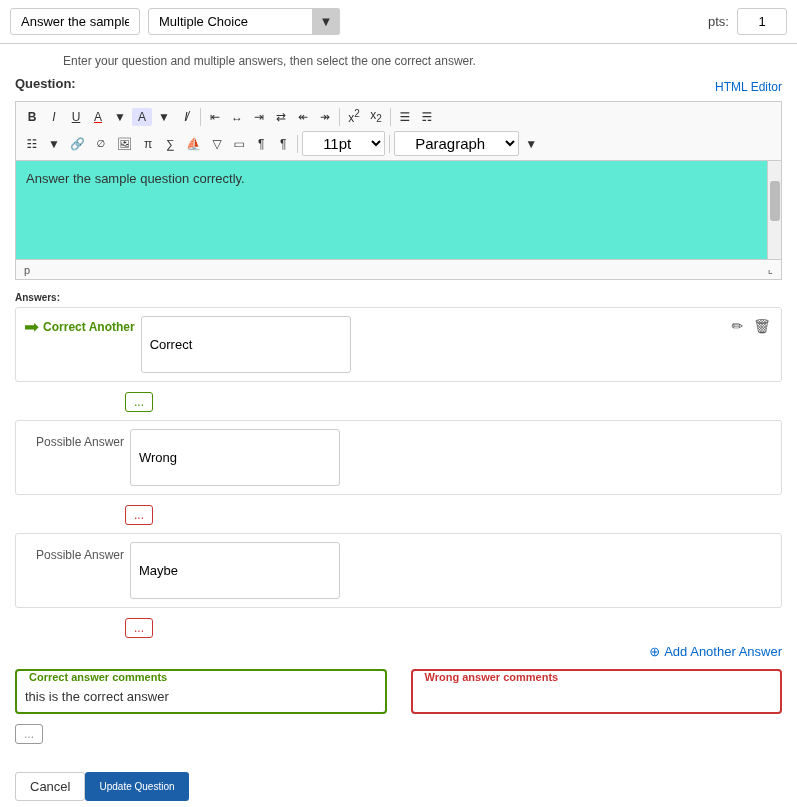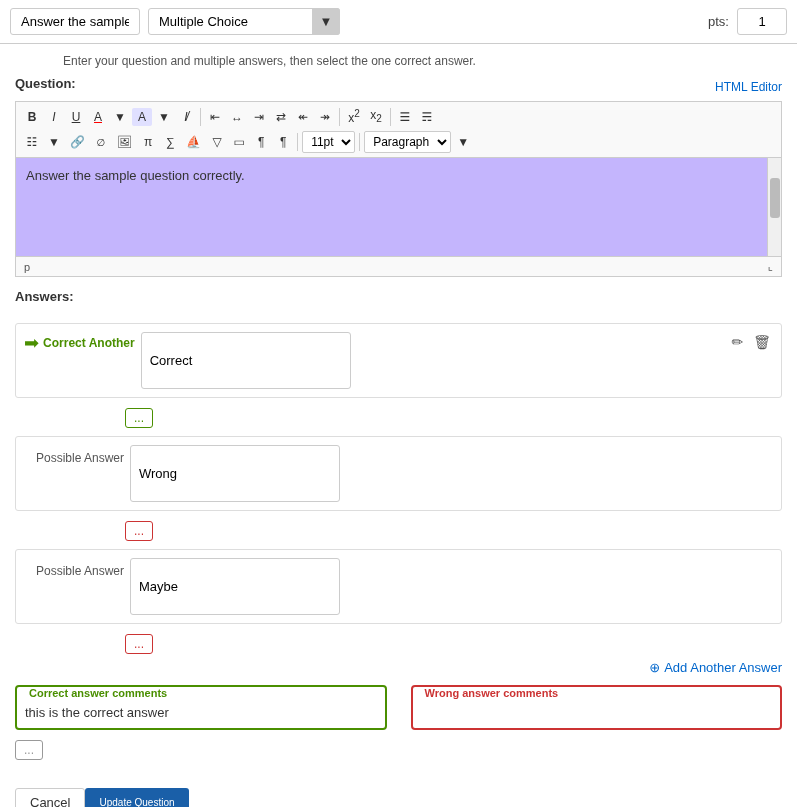--- a/index.html
+++ b/index.html
@@ -113,32 +113,32 @@
       text-align: center;
     }
     .tb-sep {
       width: 1px;
       height: 18px;
       background: #ccc;
       margin: 0 2px;
     }
     .tb-select {
       border: 1px solid #ccc;
-      padding: 2px 4px;
-      font-size: 12px;
+      padding: 2px 16px;
+      font-size: 15px;
       background: #fff;
       border-radius: 2px;
     }
     .editor-area {
       border: 1px solid #ccc;
       min-height: 100px;
       padding: 10px;
       font-size: 13px;
       position: relative;
-      background: #c4b5fd;
+      background: #5eead4;
     }
     .editor-scrollbar {
       position: absolute;
       right: 0;
       top: 0;
       bottom: 0;
       width: 14px;
       background: #f0f0f0;
       border-left: 1px solid #ccc;
       display: flex;
@@ -161,22 +161,22 @@
       color: #555;
       display: flex;
       justify-content: space-between;
       align-items: center;
     }
     .answers-section {
       margin-top: 12px;
     }
     .answers-label {
       font-weight: bold;
-      font-size: 13px;
-      margin-bottom: 19px;
+      font-size: 10px;
+      margin-bottom: 4px;
     }
     .answer-row {
       display: flex;
       align-items: flex-start;
       margin-bottom: 8px;
       padding: 8px;
       border: 1px solid #ddd;
       border-radius: 3px;
       background: #fff;
       position: relative;

